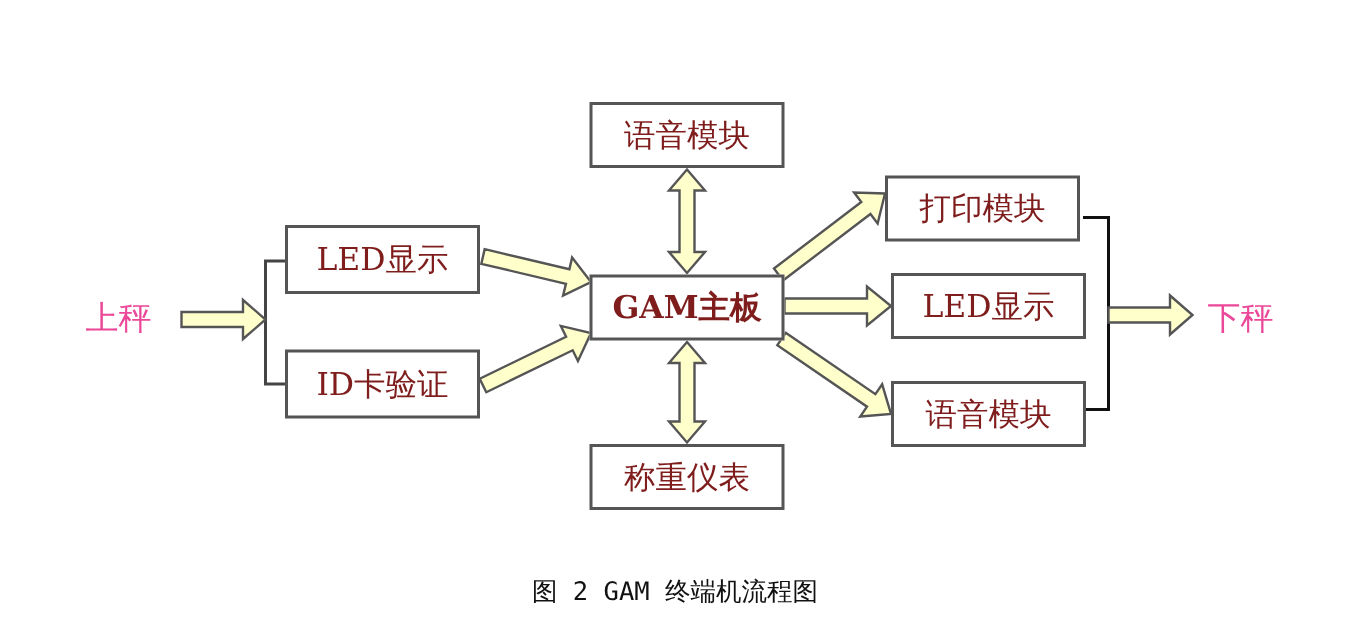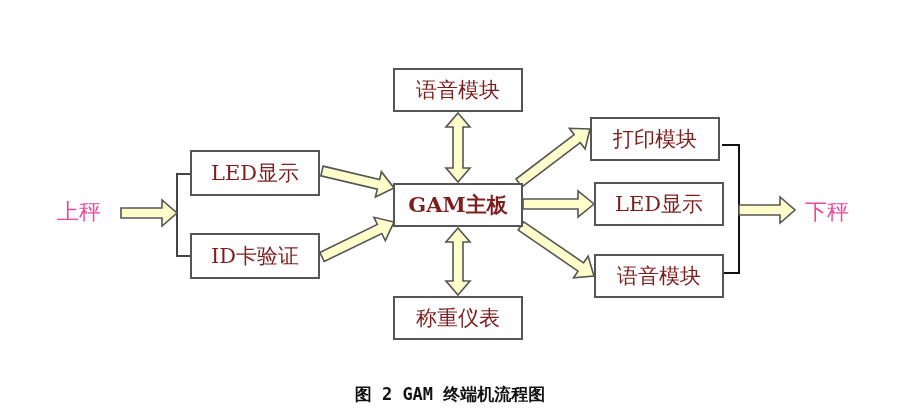--- a/index.html
+++ b/index.html
@@ -4,21 +4,21 @@
 <style>
   html, body { margin: 0; padding: 0; background: #ffffff; }
   body { width: 900px; height: 418px; position: relative; overflow: hidden;
          font-family: "DejaVu Serif", "Liberation Serif", serif; }
   svg { position: absolute; left: 0; top: 0; }
   .box { position: absolute; border: 2px solid #555; background: #fff;
          box-sizing: border-box; display: flex; align-items: center; justify-content: center;
          font-size: 21px; color: #7f1d1d; }
   .label { position: absolute; font-size: 22px; color: #ec4899; }
   .caption { position: absolute; left: 0; width: 900px; top: 383px; text-align: center;
-             font-family: "DejaVu Sans Mono", "Liberation Mono", monospace; font-size: 17px; color: #111; font-weight: bold; }
+             font-family: "DejaVu Sans Mono", "Liberation Mono", monospace; font-size: 17px; color: #111; }
 </style>
 </head>
 <body>
 
 <svg width="900" height="418">
 
   <polyline points="190,174 177,174 177,256 190,256" fill="none" stroke="#444" stroke-width="2"></polyline>
 
   <polyline points="722,145 739,145 739,273 722,273" fill="none" stroke="#111" stroke-width="2"></polyline>
   <g id="arrows" fill="#ffffcc" stroke="#555555" stroke-width="1.6" stroke-linejoin="miter">

